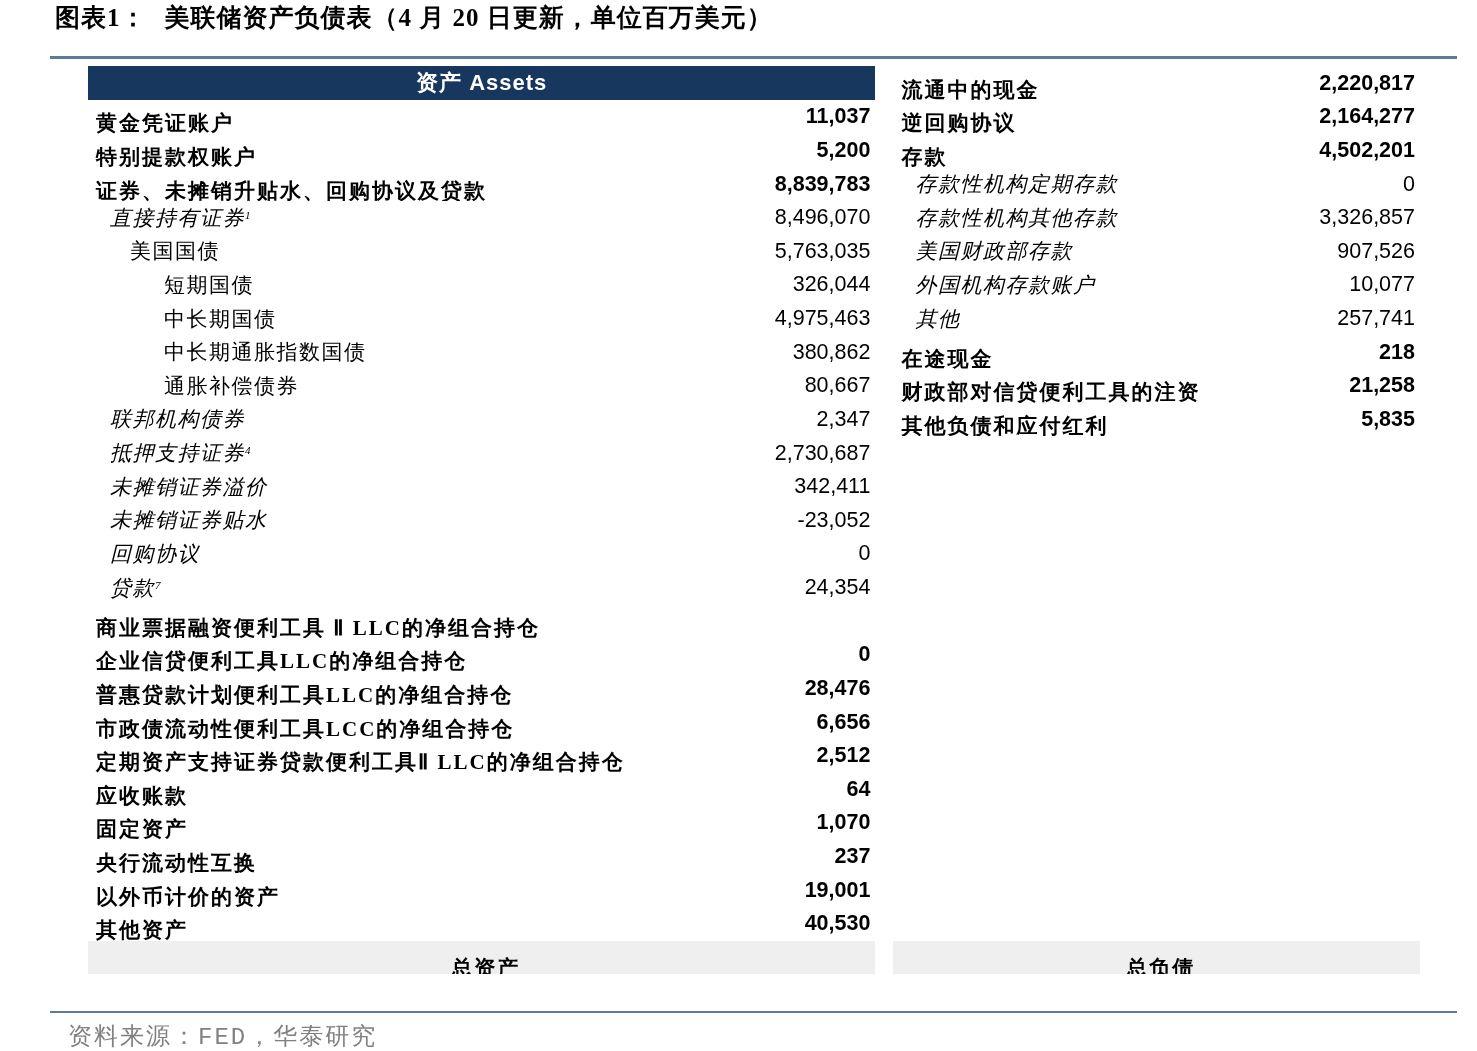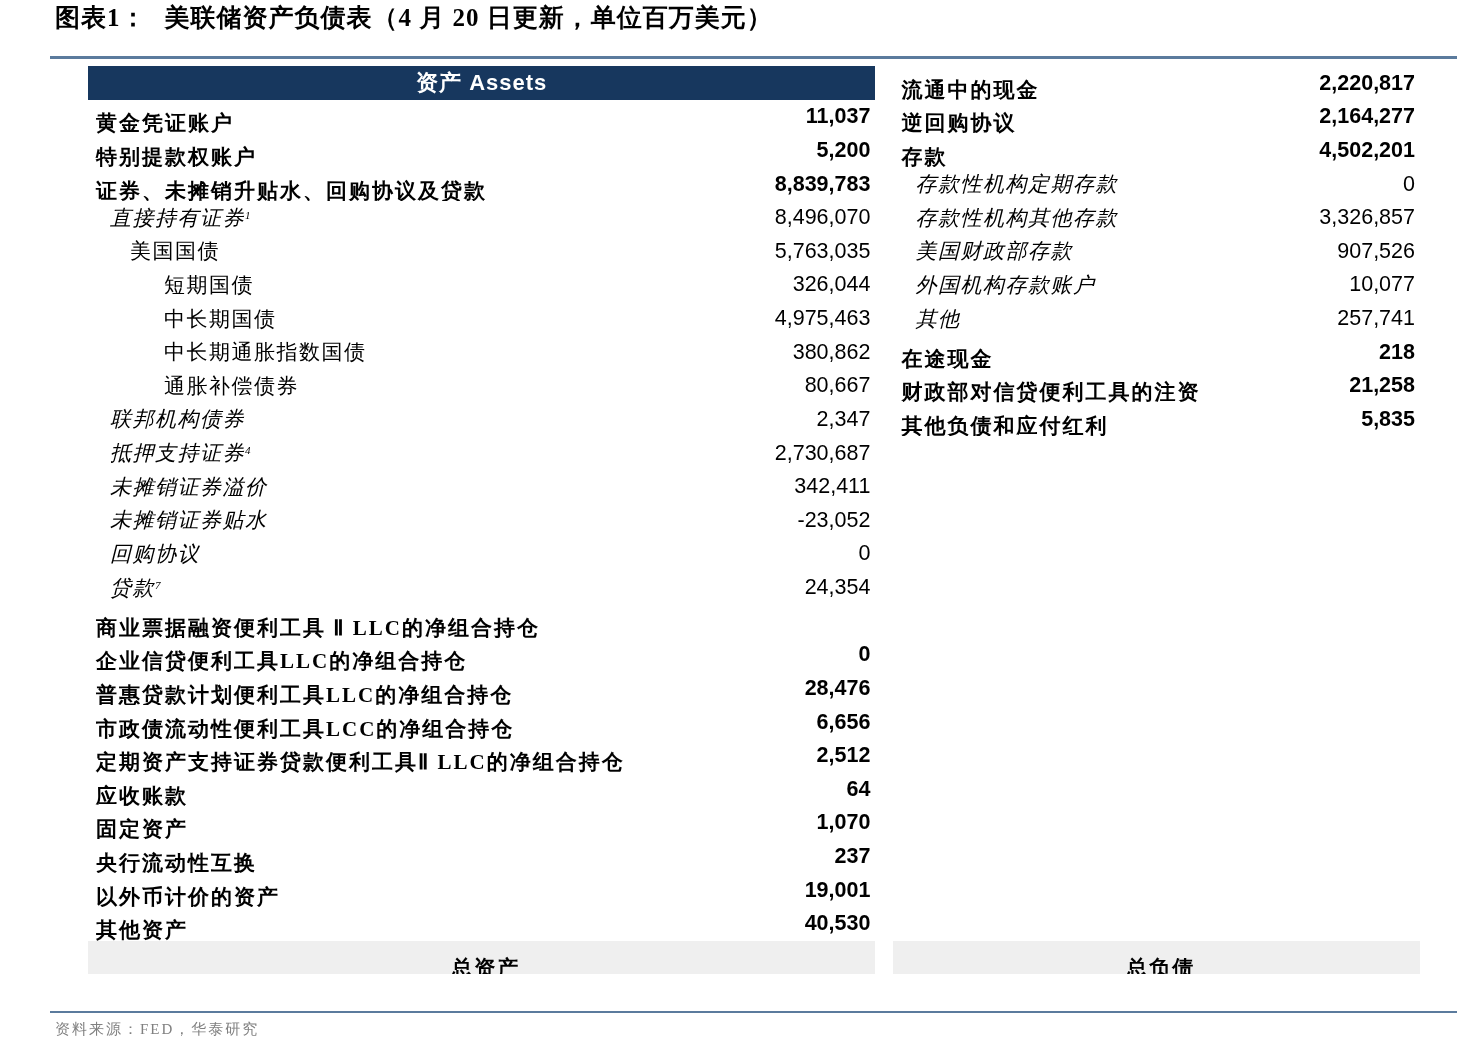--- a/index.html
+++ b/index.html
@@ -83,25 +83,26 @@
     padding-right: 5px;
     white-space: nowrap;
   }
   .row.bold .value { font-weight: bold; }
   .indent-0 { padding-left: 8px; margin-top: 13px; }
   .indent-1 { padding-left: 22px; font-style: italic; }
   .indent-2 { padding-left: 42px; }
   .indent-3 { padding-left: 76px; }
   .source-note {
     position: absolute;
-    left: 55px;
+    left: 68px;
     top: 1020px;
-    font-size: 15px;
+    font-size: 24px;
     letter-spacing: 2px;
     color: var(--footer-text, #808080);
+    font-family: Liberation Mono, monospace;
   }
 </style>
 </head>
 <body>
 
 <div class="page">
 
   <div class="fig-title">
     <span>图表1：</span><span class="title-text">美联储资产负债表（4 月 20 日更新，单位百万美元）</span>
   </div>

